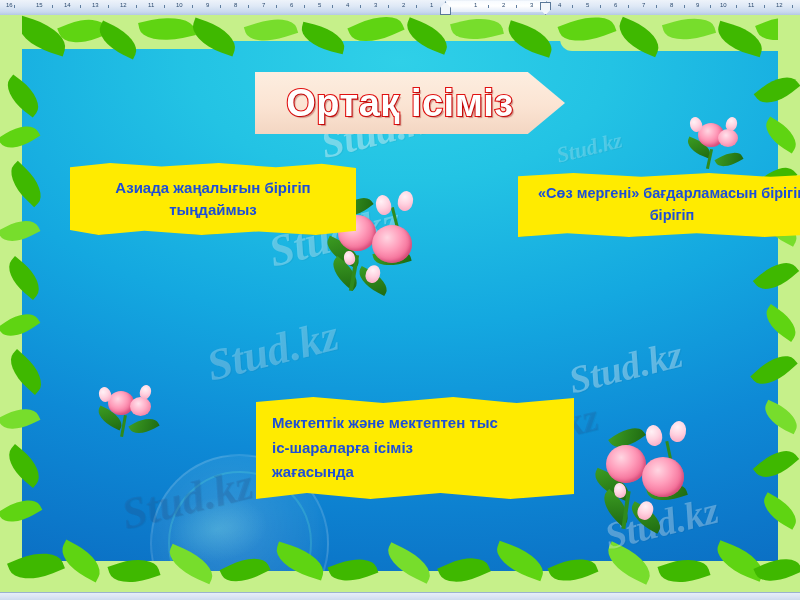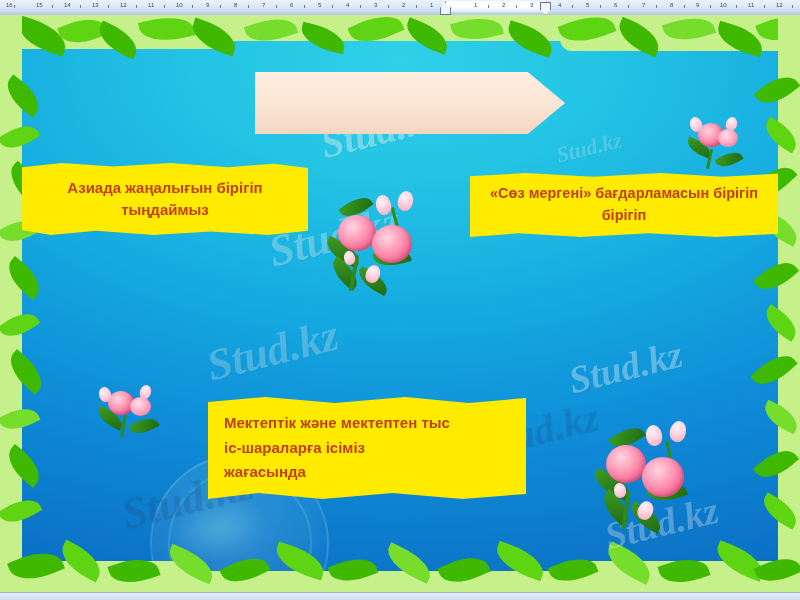--- a/index.html
+++ b/index.html
@@ -91,24 +91,25 @@
     text-shadow:2px 2px 1px rgba(140,0,0,.35);
     white-space:nowrap;
   }
 
   
   .ybox{
     position:absolute;
     background:#ffeb00;
     box-shadow:2px 2px 3px rgba(0,0,0,.25);
     display:flex;flex-direction:column;justify-content:center;
-    color:#c2410c;
+    color:#1d4ed8;
     font-weight:bold;
     font-family:"Liberation Sans", sans-serif;
     box-sizing:border-box;
+    margin-left:48px;
   }
   .ybox span{display:block;}
   .wave-a{clip-path:polygon(0% 6%,14% 0%,32% 5%,52% 0%,72% 6%,88% 1%,100% 7%,100% 94%,86% 100%,66% 95%,46% 100%,26% 94%,10% 100%,0% 93%);}
   .wave-b{clip-path:polygon(0% 5%,18% 0%,40% 6%,62% 0%,82% 6%,100% 1%,100% 95%,80% 100%,58% 94%,36% 100%,16% 94%,0% 100%);}
 
   .box1{left:22px;top:148px;width:286px;height:72px;font-size:15px;text-align:center;padding:6px 14px;line-height:1.45;}
   .box2{left:470px;top:158px;width:308px;height:64px;font-size:14.5px;text-align:center;padding:6px 12px;line-height:1.5;}
   .box3{left:74px;top:292px;width:268px;height:38px;font-size:15px;text-align:center;padding:2px 12px;}
   .box4{left:446px;top:274px;width:268px;height:66px;font-size:15px;text-align:center;padding:6px 10px;line-height:1.55;}
   .box5{left:208px;top:382px;width:318px;height:102px;font-size:15px;text-align:left;padding:10px 16px;line-height:1.65;}
@@ -352,20 +353,21 @@
       <div class="petal rose-big" style="left:18px;top:32px;width:40px;height:38px;"></div>
       <div class="petal rose-big" style="left:54px;top:44px;width:42px;height:40px;"></div>
       <div class="petal bud" style="left:58px;top:12px;width:16px;height:21px;transform:rotate(-12deg);"></div>
       <div class="petal bud" style="left:82px;top:8px;width:16px;height:21px;transform:rotate(14deg);"></div>
       <div class="petal bud" style="left:50px;top:88px;width:15px;height:19px;transform:rotate(22deg);"></div>
       <div class="petal bud" style="left:26px;top:70px;width:12px;height:15px;transform:rotate(-8deg);"></div>
     </div>
 
     <div class="banner-wrap">
       <div class="banner"></div>
+      <div class="banner-text">Ортақ ісіміз</div>
     </div>
 
     <div class="ybox wave-a box1">
       <span>Азиада жаңалығын бірігіп тыңдаймыз</span>
     </div>
 
     <div class="ybox wave-b box2">
       <span>«Сөз мергені» бағдарламасын бірігіп бірігіп</span>
     </div>
 

